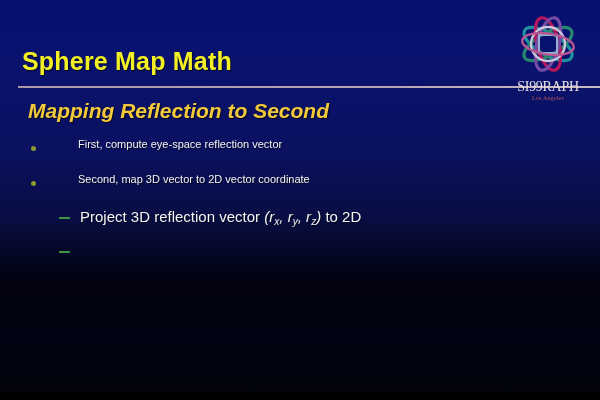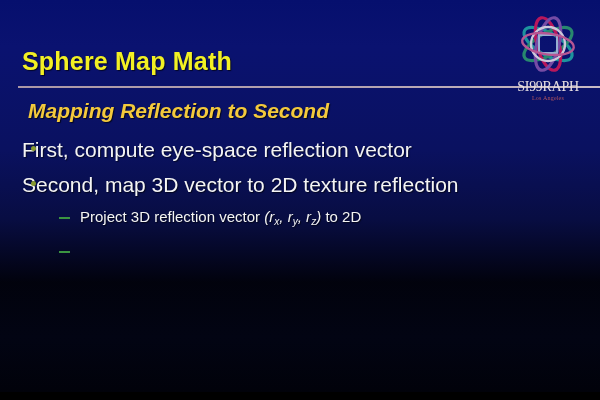--- a/index.html
+++ b/index.html
@@ -64,23 +64,23 @@
   
   #body {
     position: absolute;
     left: 0;
     top: 138px;
     width: 600px;
   }
   .lvl1 {
     position: relative;
     height: 35px;
-    padding-left: 22px;
+    padding-left: 78px;
     color: #f4f4f4;
-    font-size: 21px;
+    font-size: 11px;
     white-space: nowrap;
     text-shadow: 1px 1px 1px rgba(0,0,0,0.6);
   }
   .lvl1 .dot {
     position: absolute;
     left: 31px;
     top: 8px;
     width: 5px;
     height: 5px;
     border-radius: 50%;
@@ -164,21 +164,21 @@
 
   <div id="body">
 
     <div class="lvl1">
       <span class="dot"></span>
       <span class="txt">First, compute eye-space reflection vector</span>
     </div>
 
     <div class="lvl1">
       <span class="dot"></span>
-      <span class="txt">Second, map 3D vector to 2D texture reflection</span>
+      <span class="txt">Second, map 3D vector to 2D vector coordinate</span>
     </div>
 
     <div class="lvl2">
       <span class="dash"></span>
       <span class="txt">Project 3D reflection vector <span class="it">(r</span><span class="it"><sub>x</sub></span><span class="it">, r</span><span class="it"><sub>y</sub></span><span class="it">, r</span><span class="it"><sub>z</sub></span><span class="it">)</span> to 2D</span>
     </div>
 
     <div class="lvl2">
       <span class="dash"></span>
     </div>

